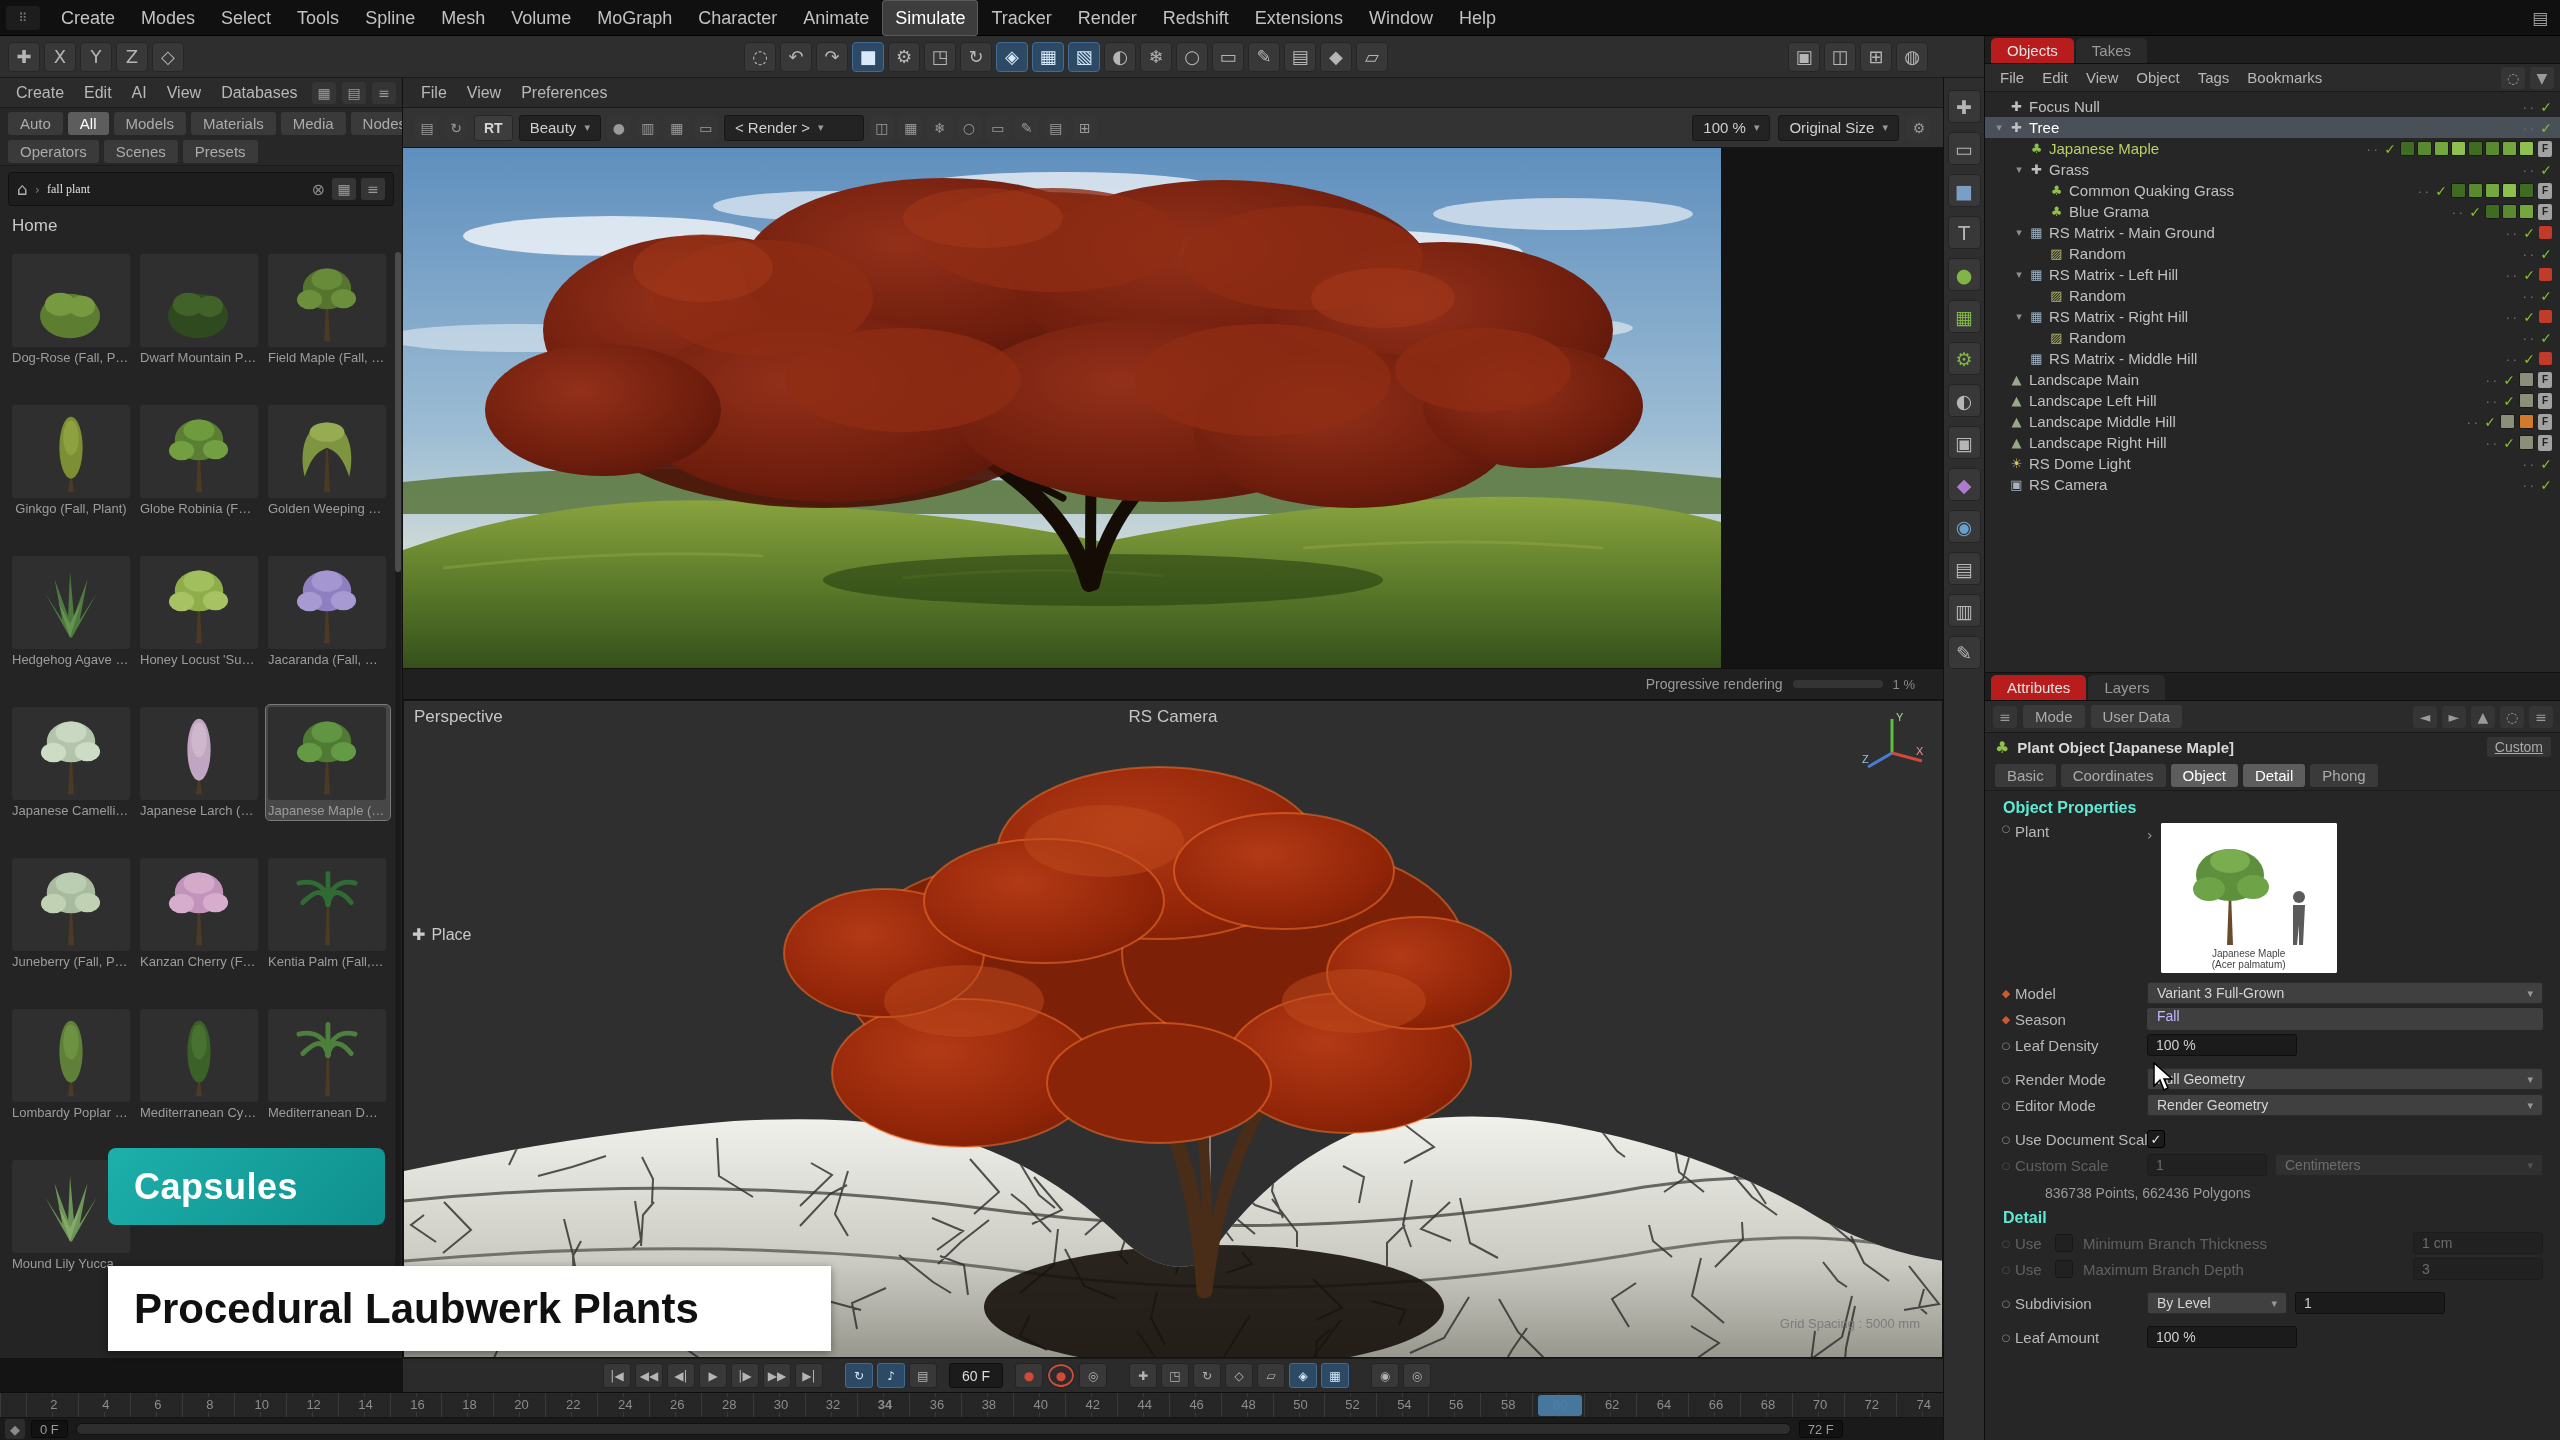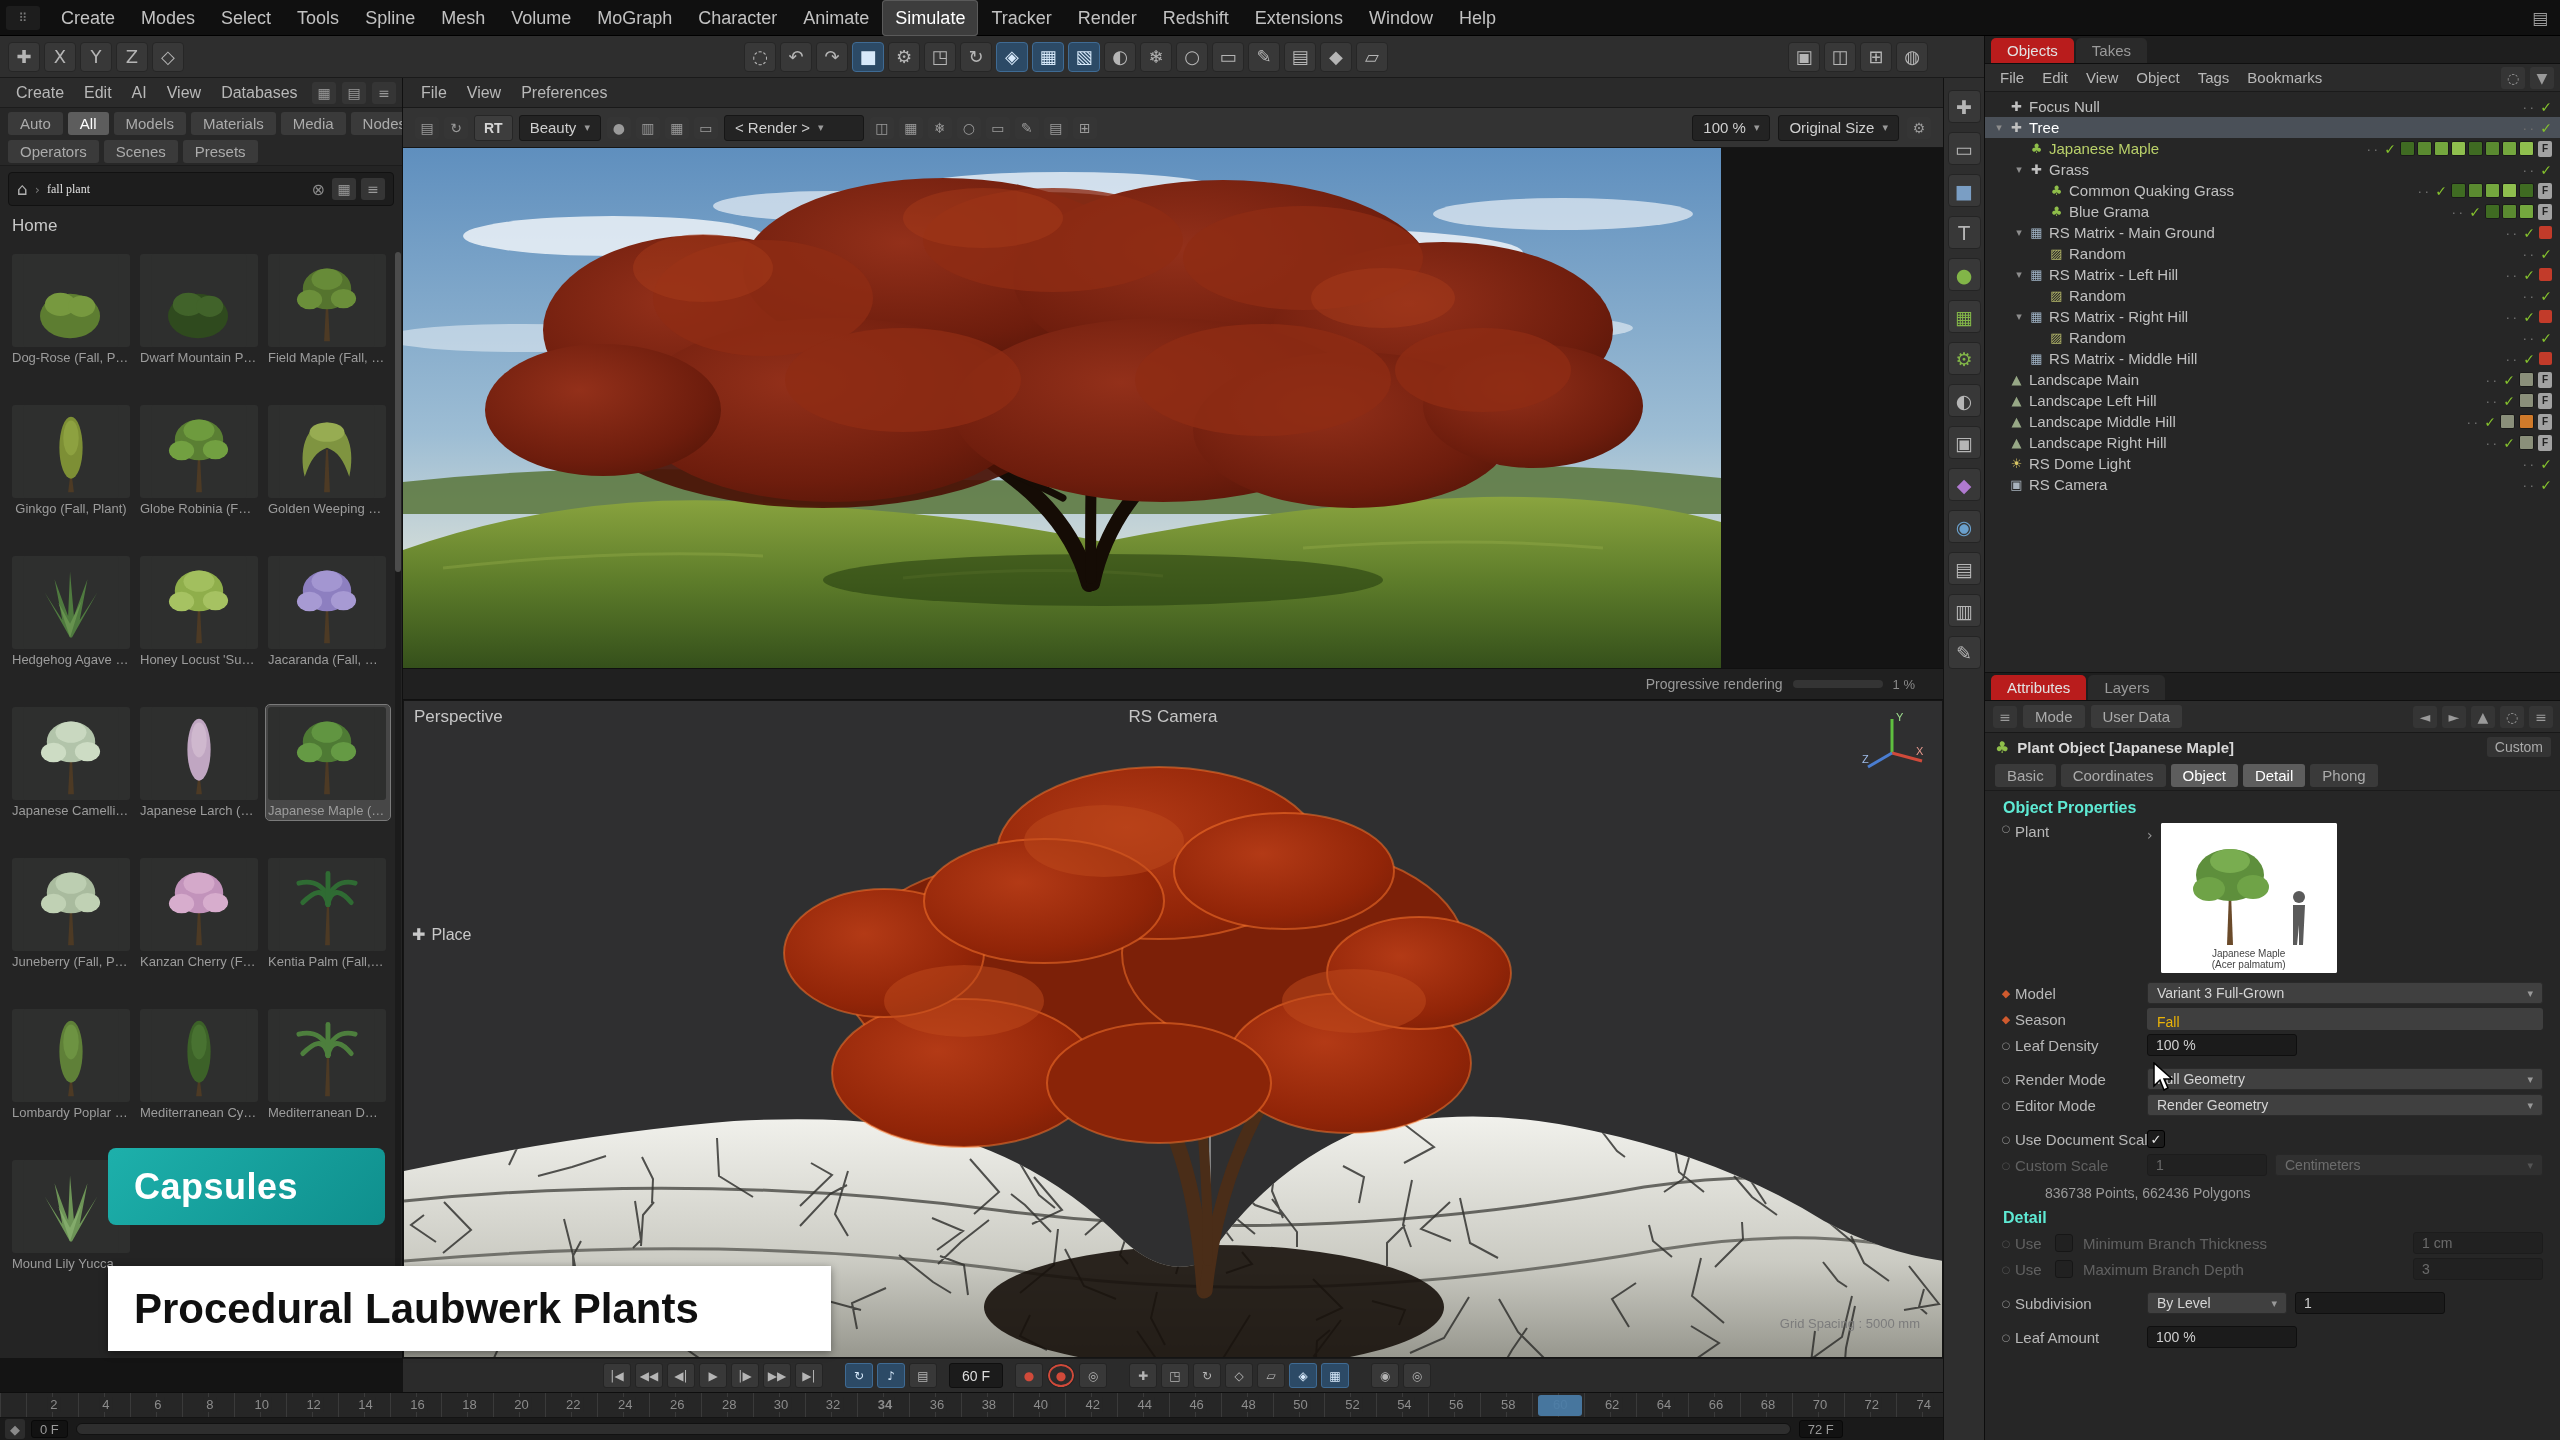--- a/index.html
+++ b/index.html
@@ -105,37 +105,37 @@
   .om-swatch{width:15px;height:15px;border-radius:2px;display:inline-block;border:1px solid #1a1a1a;}
   .om-flag{width:14px;height:16px;background:#a2a2a2;color:#222;font-size:10px;font-weight:bold;text-align:center;line-height:16px;border-radius:2px;}
   
   .attr{position:absolute;left:0;top:636px;width:576px;height:768px;background:#262626;border-top:1px solid #101010;}
   .attr-mode{height:32px;background:#2b2b2b;border-bottom:1px solid #181818;display:flex;align-items:center;gap:6px;padding:0 8px;}
   .attr-mode .chip{font-size:15px;}
   .attr-nav{margin-left:auto;display:flex;gap:5px;}
   .attr-title{height:28px;display:flex;align-items:center;gap:8px;padding:0 10px;background:#262626;}
   .attr-title .plant-ico{color:#8fbe4a;font-size:16px;}
   .attr-title .ttl{font-size:15px;font-weight:bold;color:#d8d8d8;flex:1;white-space:nowrap;overflow:hidden;}
-  .attr-title .custom{font-size:14px;color:#aaa;background:#343434;border-radius:3px;padding:2px 8px;}
+  .attr-title .custom{font-size:14px;color:#aaa;background:#343434;border-radius:3px;padding:2px 8px;text-decoration:underline;}
   .attr-tabbtns{height:30px;display:flex;align-items:center;gap:5px;padding:0 10px;border-bottom:1px solid #1b1b1b;}
   .section-h{margin:8px 0 4px 18px;font-size:16px;font-weight:bold;color:#5eead4;}
   .attr-rows{padding:0 18px 0 12px;}
   .attr-row{display:flex;align-items:center;height:24px;margin:2px 0;}
   .attr-row.gap{margin-top:10px;}
   .attr-row.disabled{opacity:.4;}
   .marker{width:18px;text-align:center;font-size:10px;color:#8a8a8a;}
   .marker.key{color:#cf5a2e;font-size:11px;}
   .attr-label{width:132px;flex-shrink:0;font-size:15px;color:#b8b8b8;white-space:nowrap;}
   .attr-label.use{width:40px;}
   .attr-sublabel{font-size:15px;color:#b8b8b8;margin-left:10px;flex:1;white-space:nowrap;}
   .dd{display:flex;align-items:center;height:22px;background:#404040;border:1px solid #2a2a2a;border-radius:3px;padding:0 9px;font-size:14px;color:#d5d5d5;flex:1;}
   .dd .val{flex:1;white-space:nowrap;overflow:hidden;}
   .dd.small{flex:0 0 140px;}
   .fld{height:22px;background:#1b1b1b;border:1px solid #0f0f0f;border-radius:3px;padding:0 8px;font-size:14px;color:#cfcfcf;display:flex;align-items:center;}
-  .strip{flex:1;height:22px;background:#3f3f3f;border-radius:3px;display:flex;align-items:flex-end;padding:0 10px;font-size:14px;color:#eab308;}
+  .strip{flex:1;height:22px;background:#3f3f3f;border-radius:3px;display:flex;align-items:flex-start;padding:0 10px;font-size:14px;color:#c4b5fd;}
   .checkbox{width:18px;height:18px;background:#1b1b1b;border:1px solid #000;border-radius:3px;display:flex;align-items:center;justify-content:center;color:#e8e8e8;font-size:13px;font-family:"DejaVu Sans",sans-serif;}
   .plant-row{display:flex;align-items:flex-start;padding:2px 18px 6px 12px;}
   .plant-row .chev{color:#999;font-size:14px;margin:4px 8px 0 0;font-family:"DejaVu Sans",sans-serif;}
   .plant-preview{width:176px;height:150px;background:#fff;border-radius:2px;position:relative;overflow:hidden;}
   .plant-preview .cap{position:absolute;left:0;right:0;text-align:center;font-size:10px;color:#444;}
   .info-text{margin:8px 0 2px 60px;font-size:14px;color:#9a9a9a;}
   
   .ov-capsules{left:108px;top:1148px;width:277px;height:77px;background:linear-gradient(135deg,#1db0ab,#0f8f8d);border-radius:8px;display:flex;align-items:center;padding-left:26px;color:#fff;font-size:36px;font-weight:bold;letter-spacing:.5px;z-index:50;}
   .ov-banner{left:108px;top:1266px;width:723px;height:85px;background:#fff;display:flex;align-items:center;padding-left:26px;color:#101010;font-size:42px;font-weight:bold;z-index:50;box-shadow:0 2px 8px rgba(0,0,0,.4);}
   .cursor{left:2152px;top:1062px;z-index:60;}

